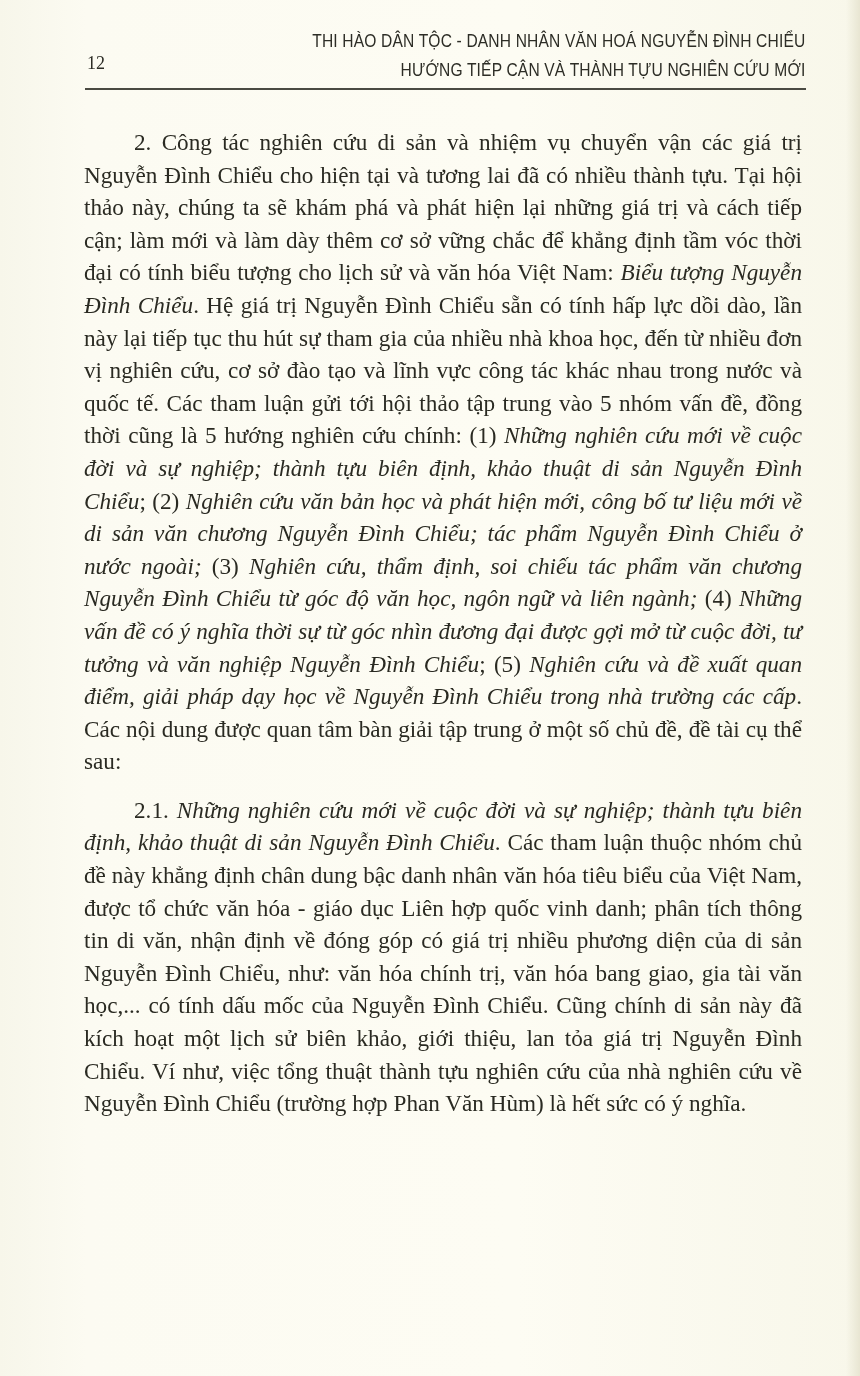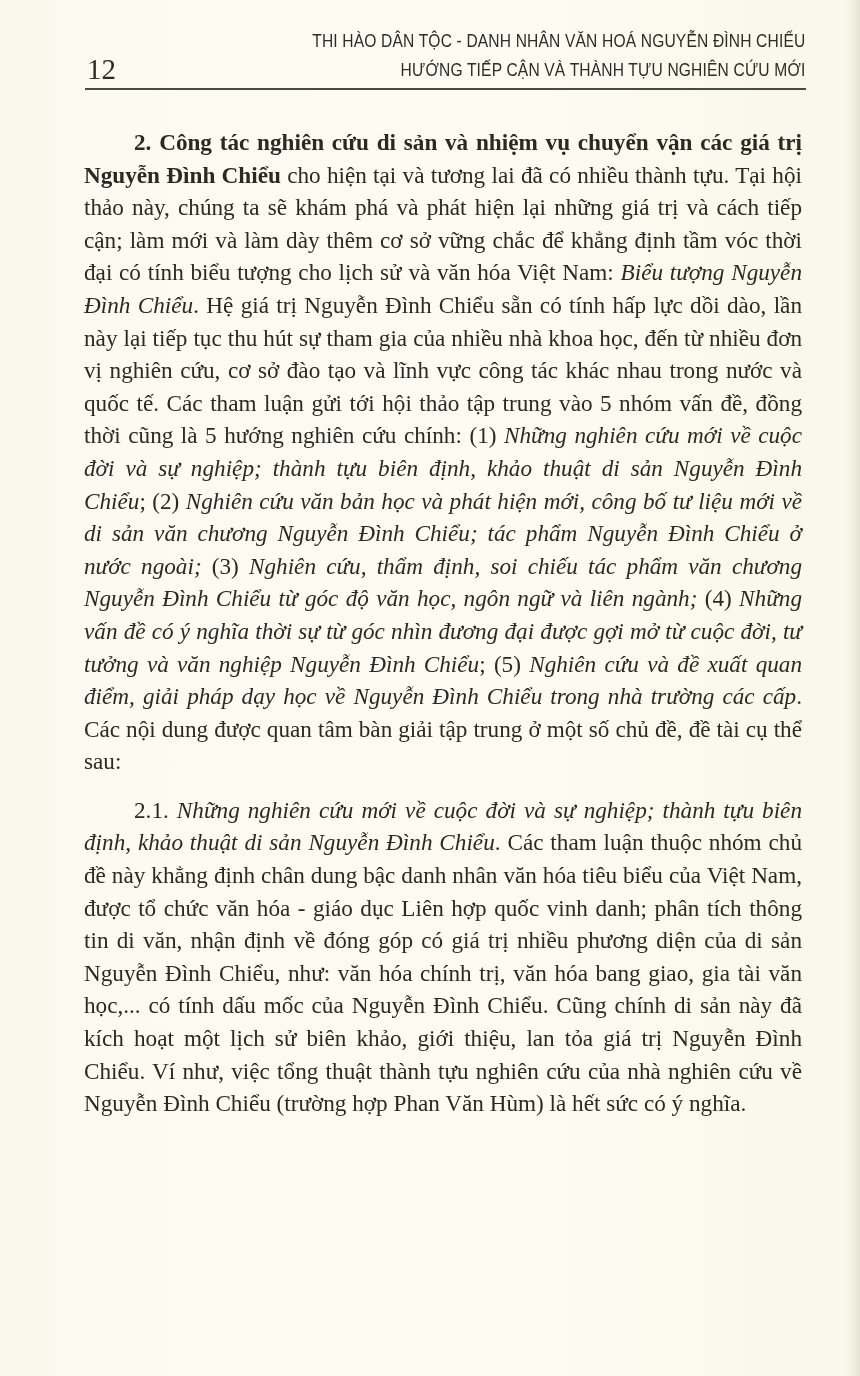--- a/index.html
+++ b/index.html
@@ -21,34 +21,34 @@
     position: absolute; right: 0; top: 0; text-align: right;
     font-family: "Liberation Sans", "DejaVu Sans", sans-serif;
     font-stretch: condensed;
     font-size: 19px; line-height: 29px; color: #2d2d26;
     transform: scaleX(0.82); transform-origin: right top;
     letter-spacing: 0.2px;
     white-space: nowrap;
   }
   .page-number {
     position: absolute; left: 2px; top: 27px;
-    font-size: 29px; color: #2d2d26;
+    font-size: 18px; color: #2d2d26;
   }
   .header-rule {
     position: absolute; left: 0; top: 62px; width: 721px; height: 2px;
     background: #4a4a42;
   }
   .body-text {
     position: absolute; left: 84px; top: 126px; width: 718px;
     font-size: 23.2px; line-height: 32.6px;
     text-align: justify;
   }
   .para { margin: 0; text-indent: 50px; text-align: justify; }
   .para + .para { margin-top: 16px; }
-  b { font-weight: bold; }
+  b { font-weight: normal; }
   i { font-style: italic; }
   .right-edge {
     position: absolute; right: 0; top: 0; width: 14px; height: 1376px;
     background: linear-gradient(90deg, rgba(230,228,210,0) 0%, rgba(225,222,200,0.7) 100%);
   }
 </style>
 </head>
 <body>
 
 <div class="page">

